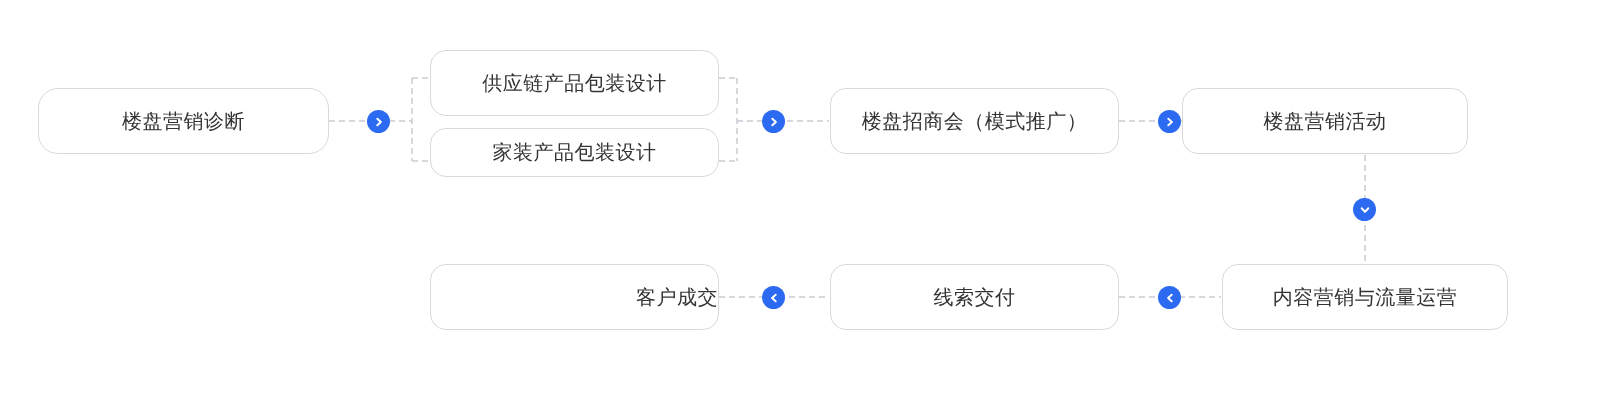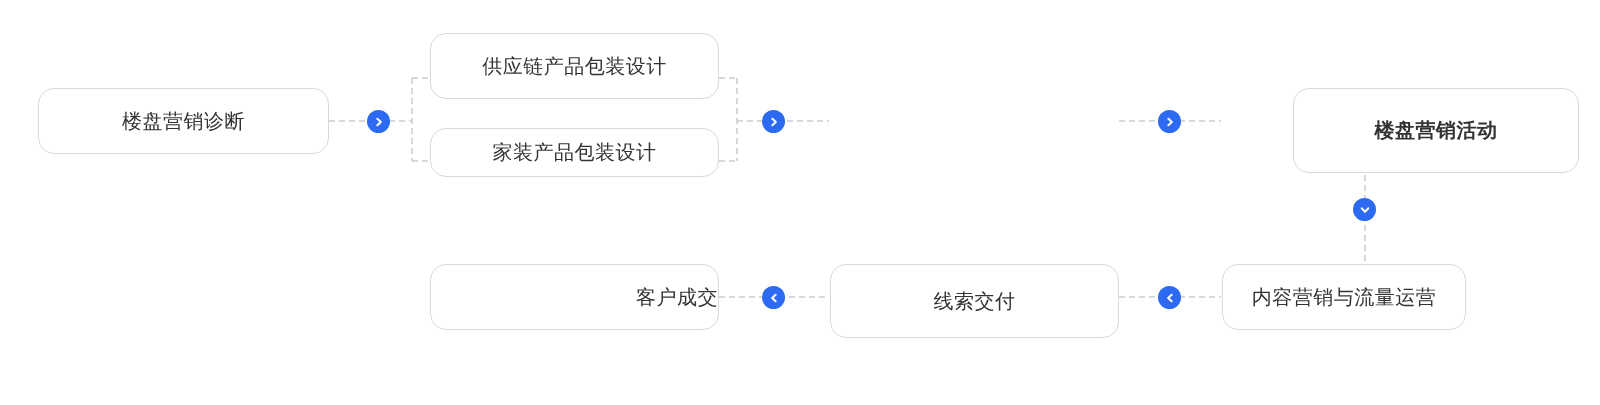--- a/index.html
+++ b/index.html
@@ -71,46 +71,49 @@
 
     <path d="M1119 121 H1221"></path>
 
     <path d="M1365 155 V263"></path>
 
     <path d="M719 297 H829"></path>
 
     <path d="M1119 297 H1221"></path>
   </svg>
 
-  <div class="node" style="left:38px;  top:88px;  width:291px; height:66px;">
+  <div class="node" style="left:38px;  top:88px;  width:291px; height:66px;border-radius:20px;">
     <span>楼盘营销诊断</span>
   </div>
 
-  <div class="node" style="left:430px; top:33px;  width:289px; height:66px;">
+  <div class="node" style="left:430px; top:50px;  width:289px; height:66px;">
     <span>供应链产品包装设计</span>
   </div>
 
   <div class="node" style="left:430px; top:128px; width:289px; height:49px;">
     <span>家装产品包装设计</span>
   </div>
 
+  <div class="node" style="left:830px; top:88px;  width:289px; height:66px;">
+    <span>楼盘招商会（模式推广）</span>
+  </div>
 
-  <div class="node" style="left:1293px; top:88px; width:286px; height:85px;font-weight:bold;">
+  <div class="node" style="left:1182px; top:88px; width:286px; height:66px;">
     <span>楼盘营销活动</span>
   </div>
 
   <div class="node" style="left:430px; top:264px; width:289px; height:66px;justify-content:flex-end;">
     <span>客户成交</span>
   </div>
 
-  <div class="node" style="left:830px; top:264px; width:289px; height:74px;">
+  <div class="node" style="left:830px; top:264px; width:289px; height:66px;">
     <span>线索交付</span>
   </div>
 
-  <div class="node" style="left:1222px; top:264px; width:244px; height:66px;">
+  <div class="node" style="left:1222px; top:264px; width:286px; height:66px;">
     <span>内容营销与流量运营</span>
   </div>
 
   <div class="arrow dir-right" style="left:367px; top:110px;">
     <svg width="12" height="12" viewBox="0 0 12 12">
         <path d="M4.3 2.7 L7.9 6 L4.3 9.3" stroke="#ffffff" stroke-width="2" fill="none" stroke-linecap="round" stroke-linejoin="round"></path>
       </svg>
   </div>
 
   <div class="arrow dir-right" style="left:762px; top:110px;">

